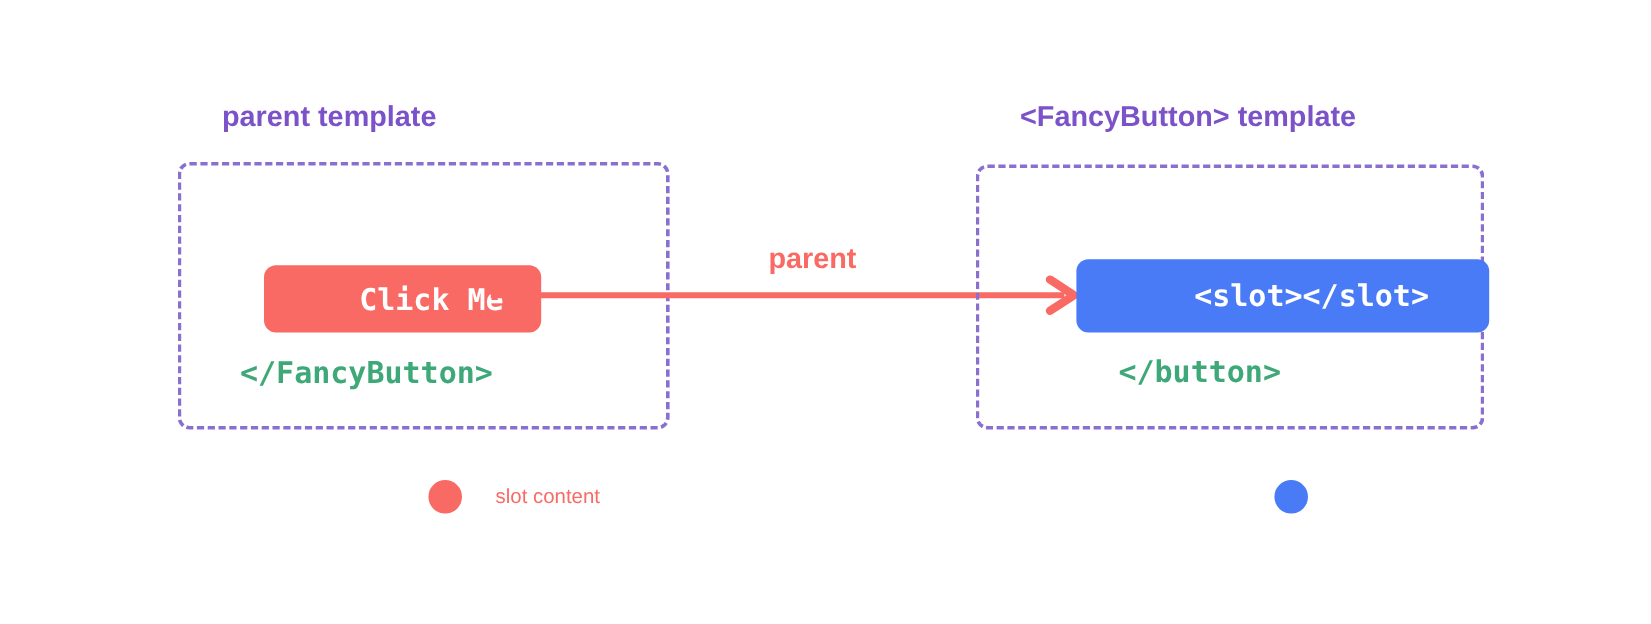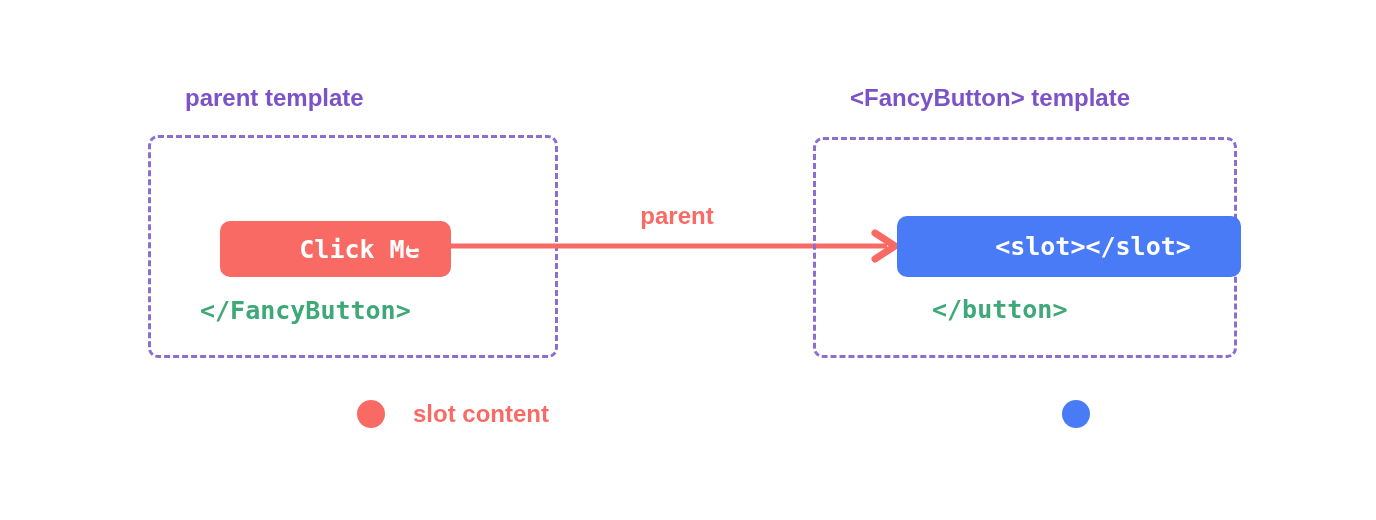--- a/index.html
+++ b/index.html
@@ -41,21 +41,21 @@
   }
   #click-me-pill{left:220px;top:221px;width:183px;height:56px;background:var(--red);}
   #slot-pill{left:897px;top:216px;width:296px;height:61px;background:var(--blue);}
   #replace-label{
     position:absolute;left:597px;top:202px;width:160px;
     text-align:center;font-size:24px;font-weight:bold;color:var(--red);
   }
   #arrow-svg{position:absolute;left:403px;top:226px;}
   .legend-item{
     position:absolute;display:flex;align-items:center;height:28px;
-    font-size:24px;font-weight:bold;white-space:nowrap;
+    font-size:17px;font-weight:normal;white-space:nowrap;
   }
   .legend-dot{width:28px;height:28px;border-radius:50%;flex:0 0 auto;}
   #legend-content{left:357px;top:400px;color:var(--red);}
   #legend-content .legend-dot{background:var(--red);margin-right:28px;}
   #legend-outlet{left:1062px;top:400px;color:var(--blue);}
   #legend-outlet .legend-dot{background:var(--blue);margin-right:21px;}
 </style>
 </head>
 <body>
 

